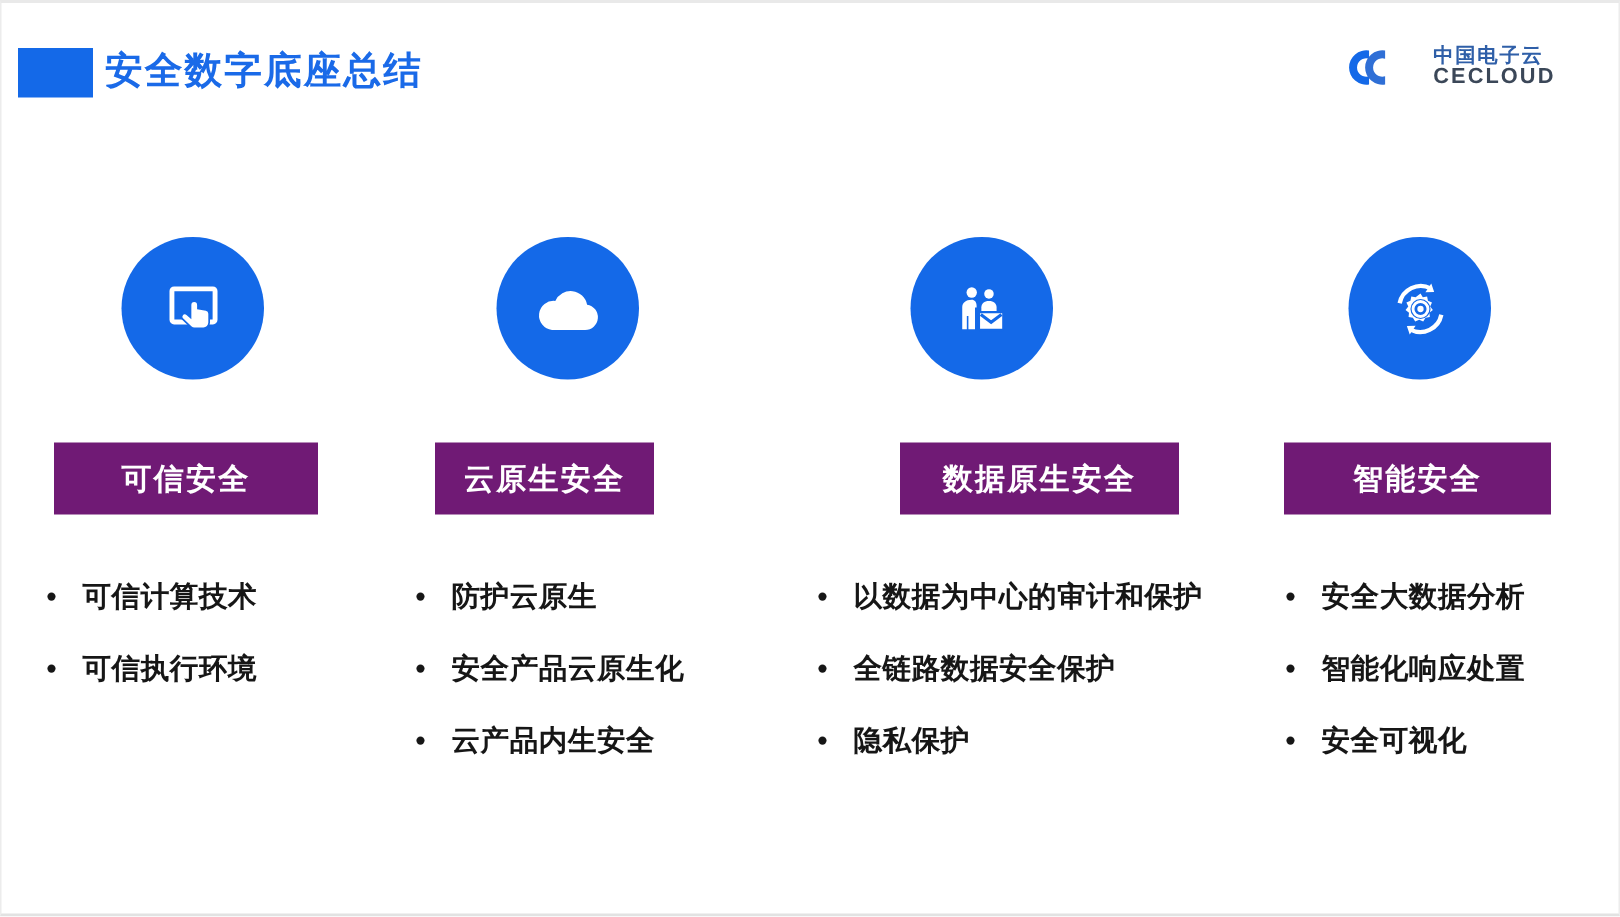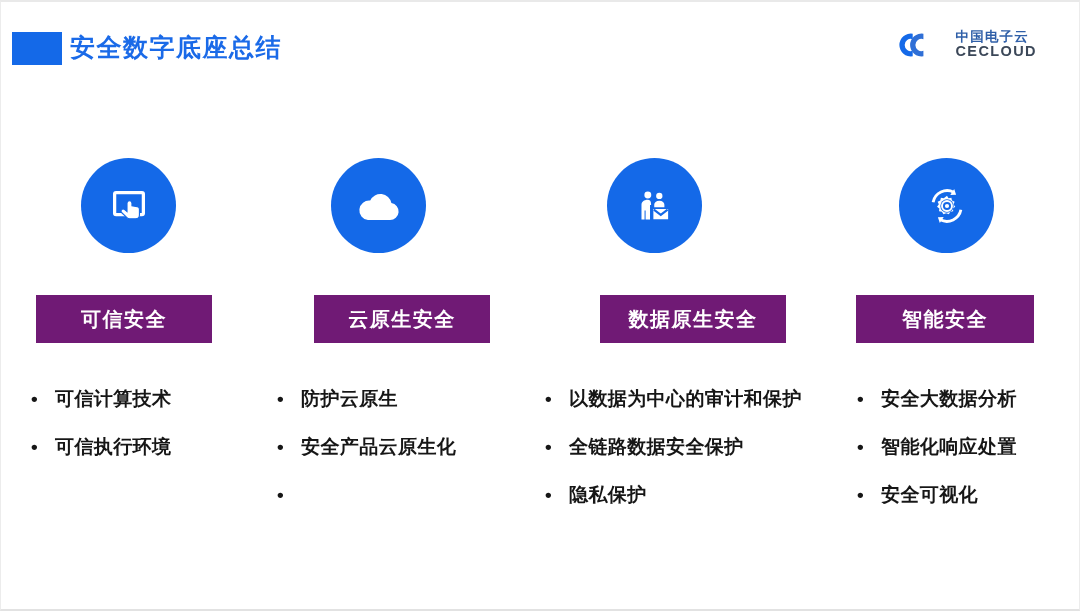--- a/index.html
+++ b/index.html
@@ -130,21 +130,21 @@
     display: flex;
     align-items: center;
     justify-content: center;
     font-size: 20px;
     font-weight: bold;
     letter-spacing: 1.5px;
     white-space: nowrap;
     box-sizing: border-box;
   }
   .pillar-0 .pillar-label { left: 17px;  width: 176px; }
-  .pillar-1 .pillar-label { left: 21px;  width: 176px; margin-left: 24px; }
+  .pillar-1 .pillar-label { left: 21px;  width: 146px; }
   .pillar-2 .pillar-label { left: 22px;  width: 186px; margin-left: 41px; }
   .pillar-3 .pillar-label { left: 9px;   width: 178px; }
 
   .bullet-list {
     position: absolute;
     top: 245px;
     left: 0;
     width: 100%;
     margin: 0;
     padding: 0;
@@ -235,20 +235,21 @@
         <li class="bullet-item">
           <span class="bullet-dot">•</span>
           <span class="bullet-text">防护云原生</span>
         </li>
         <li class="bullet-item">
           <span class="bullet-dot">•</span>
           <span class="bullet-text">安全产品云原生化</span>
         </li>
         <li class="bullet-item">
           <span class="bullet-dot">•</span>
+          <span class="bullet-text">云产品内生安全</span>
         </li>
       </ul>
     </div>
 
     <div class="pillar pillar-2">
       <div class="icon-circle">
         <span>
           <svg viewBox="0 0 48 48" width="46" height="46" xmlns="http://www.w3.org/2000/svg">
             <g fill="#ffffff">
               <circle cx="16.5" cy="12.5" r="3.6"></circle>

